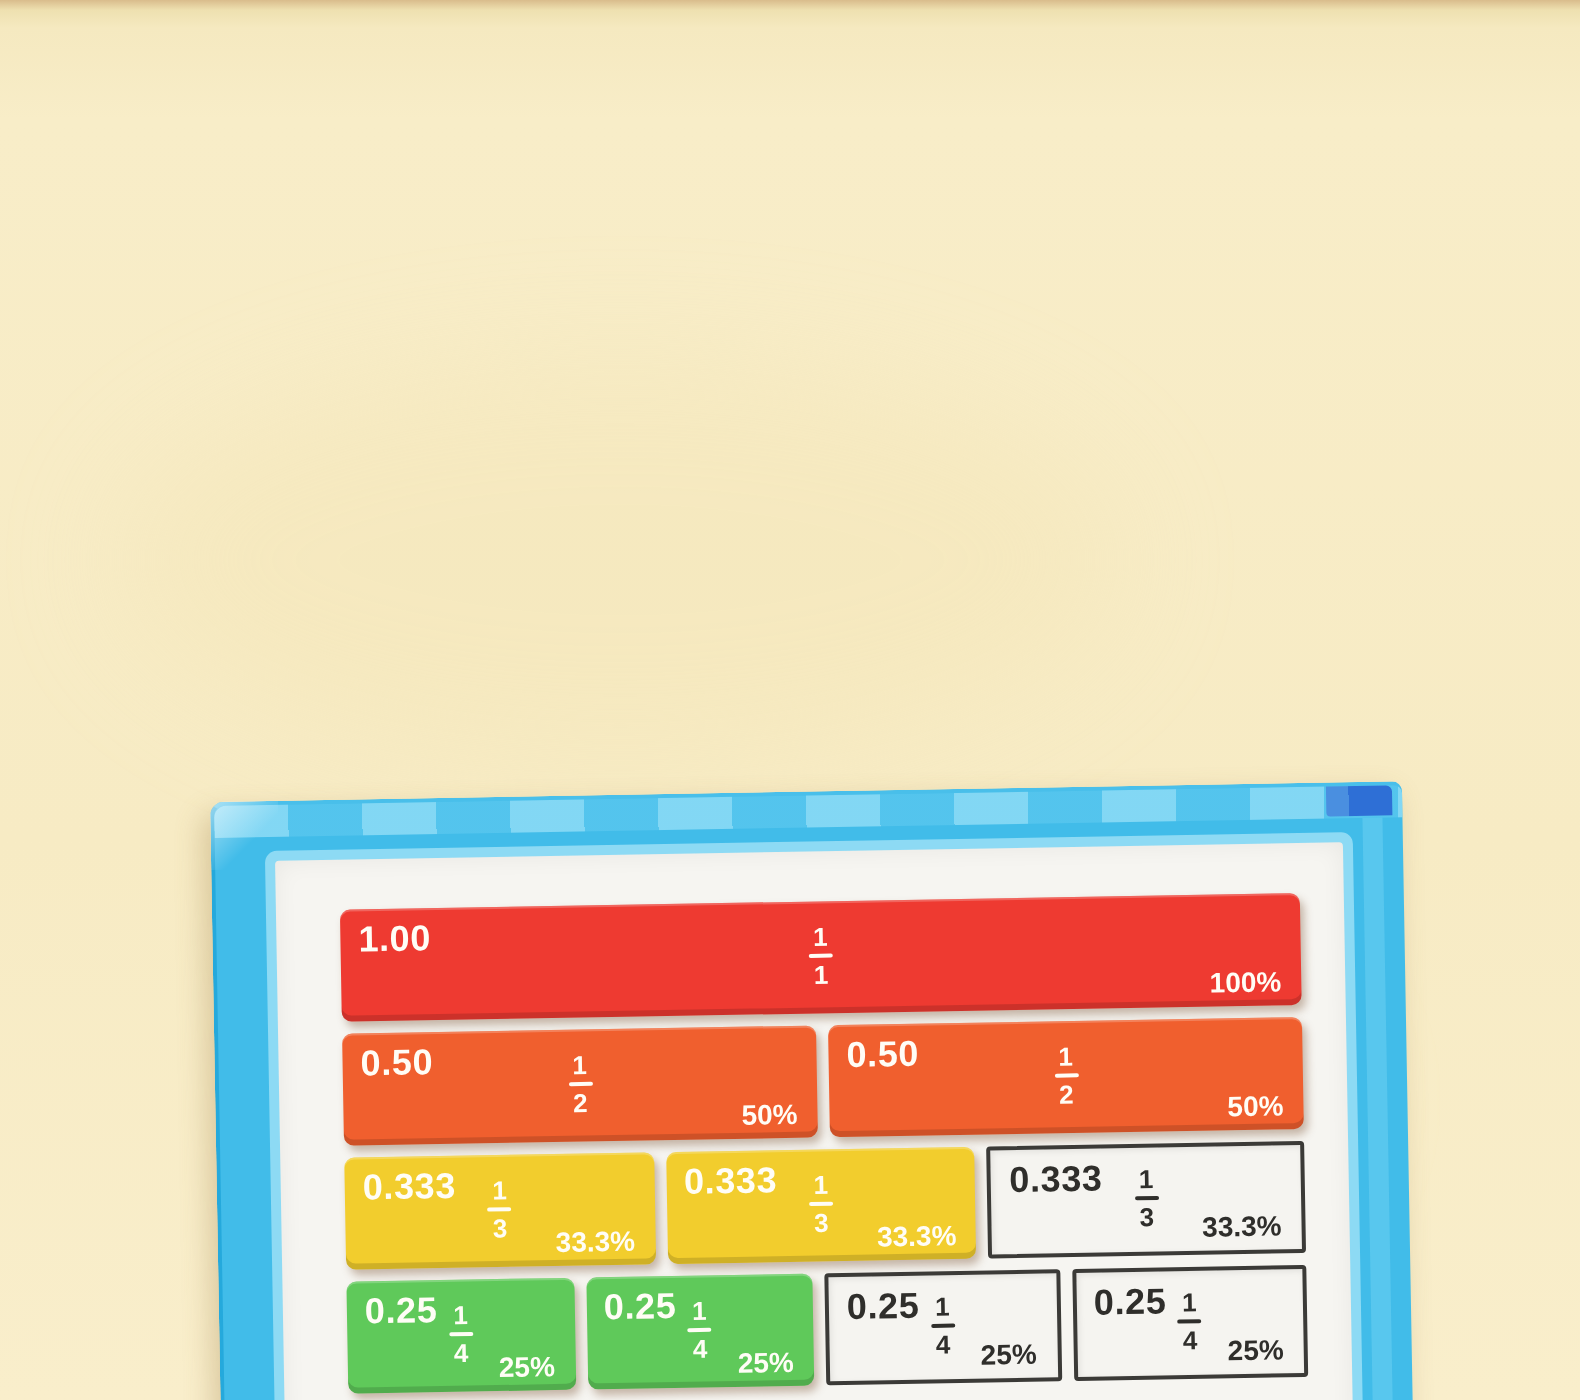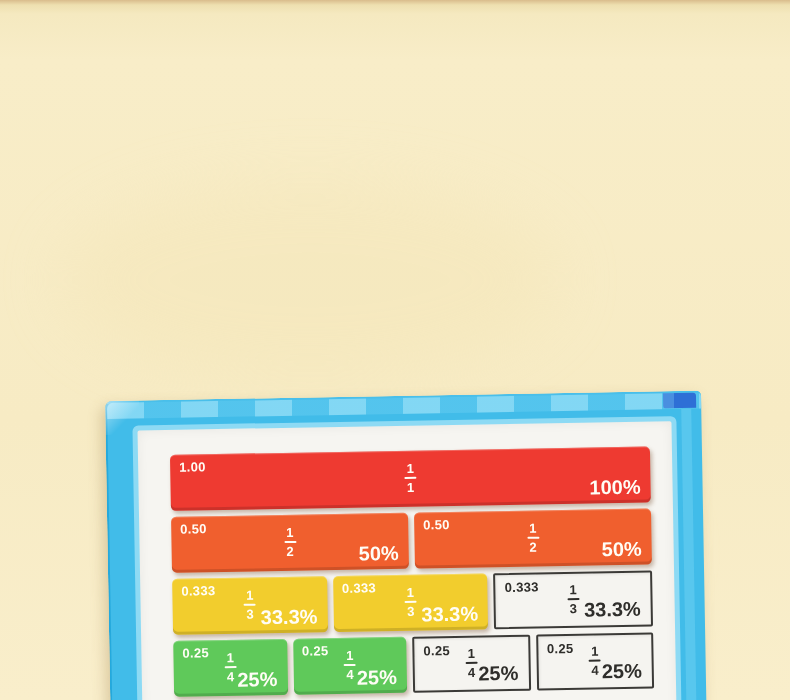--- a/index.html
+++ b/index.html
@@ -62,22 +62,22 @@
   .tile.orange{background:#f05f2e;}
   .tile.yellow{background:#f2cd2d;}
   .tile.green {background:#5fc95a;}
 
   .cell{
     position:relative;flex:1;background:#f5f4f0;color:#2f2e2b;
     border:2px solid #3b3a37;border-radius:2px;
     box-shadow:inset 1px 1px 3px rgba(0,0,0,.08);
   }
 
-  .dec{position:absolute;top:5px;left:9px;font-size:13px;font-weight:700;letter-spacing:.3px;}
-  .pct{position:absolute;bottom:4px;right:10px;font-size:20px;font-weight:700;}
+  .dec{position:absolute;top:5px;left:9px;font-size:18px;font-weight:700;letter-spacing:.3px;}
+  .pct{position:absolute;bottom:4px;right:10px;font-size:14px;font-weight:700;}
   .frac{
     position:absolute;left:50%;top:50%;transform:translate(-50%,-52%);
     display:flex;flex-direction:column;align-items:center;line-height:1.05;
   }
   .frac .num,.frac .den{font-size:13px;font-weight:700;}
   .frac .bar{width:12px;height:2px;background:#fffdf6;margin:1.5px 0;border-radius:1px;}
   .cell .frac .bar{background:#2f2e2b;}
 </style>
 </head>
 <body>

